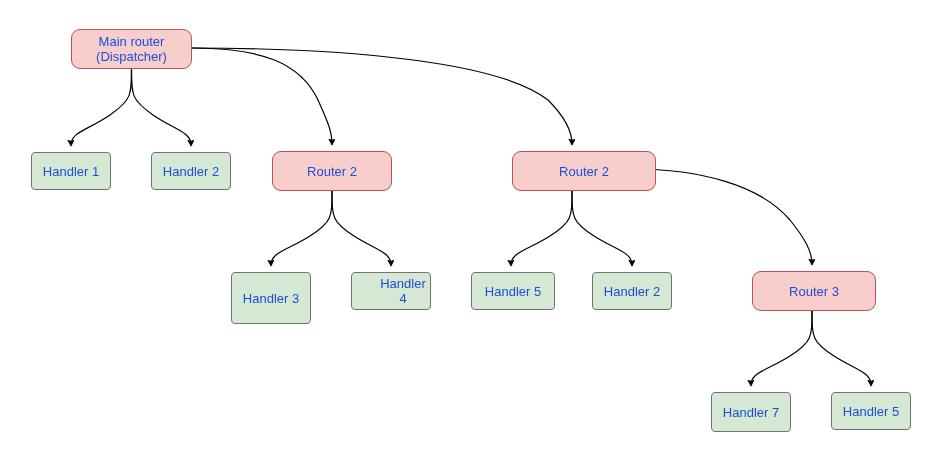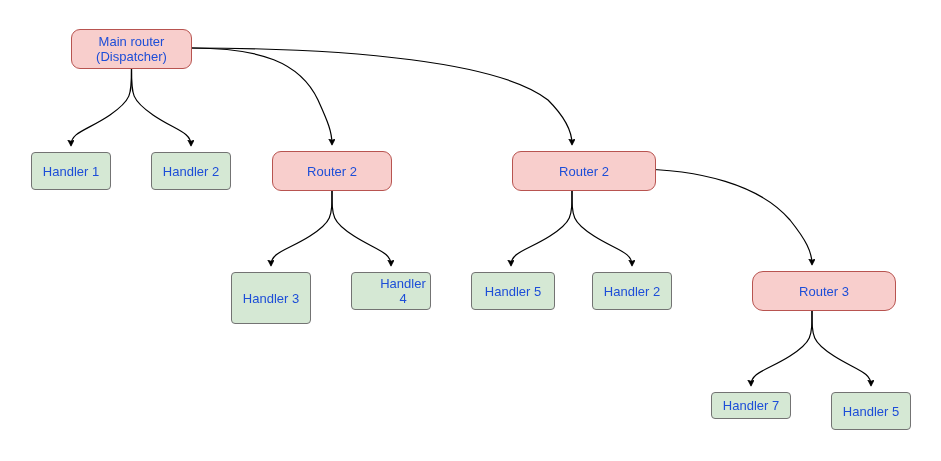--- a/index.html
+++ b/index.html
@@ -82,18 +82,18 @@
       <div class="node router" style="left: 71px; top: 29px; width: 121px; height: 40px;"><span class="node-label">Main router
 (Dispatcher)</span></div>
       <div class="node handler" style="left: 31px; top: 152px; width: 80px; height: 38px;"><span class="node-label">Handler 1</span></div>
       <div class="node handler" style="left: 151px; top: 152px; width: 80px; height: 38px;"><span class="node-label">Handler 2</span></div>
       <div class="node router" style="left: 272px; top: 151px; width: 120px; height: 40px;"><span class="node-label">Router 2</span></div>
       <div class="node router" style="left: 512px; top: 151px; width: 144px; height: 40px;"><span class="node-label">Router 2</span></div>
       <div class="node handler" style="left: 231px; top: 272px; width: 80px; height: 52px;"><span class="node-label">Handler 3</span></div>
       <div class="node handler" style="left: 351px; top: 272px; width: 80px; height: 38px; padding-left: 24px;"><span class="node-label">Handler 4</span></div>
       <div class="node handler" style="left: 471px; top: 272px; width: 84px; height: 38px;"><span class="node-label">Handler 5</span></div>
       <div class="node handler" style="left: 592px; top: 272px; width: 80px; height: 38px;"><span class="node-label">Handler 2</span></div>
-      <div class="node router" style="left: 752px; top: 271px; width: 144px; height: 40px; border-radius: 11px;"><span class="node-label">Router 3</span></div>
-      <div class="node handler" style="left: 711px; top: 392px; width: 80px; height: 27px;"><span class="node-label">Handler 7</span></div>
+      <div class="node router" style="left: 752px; top: 271px; width: 124px; height: 40px;"><span class="node-label">Router 3</span></div>
+      <div class="node handler" style="left: 711px; top: 392px; width: 80px; height: 40px;"><span class="node-label">Handler 7</span></div>
       <div class="node handler" style="left: 831px; top: 392px; width: 80px; height: 38px;"><span class="node-label">Handler 5</span></div>
     </div>
 
 </div>
 
 </body></html>

